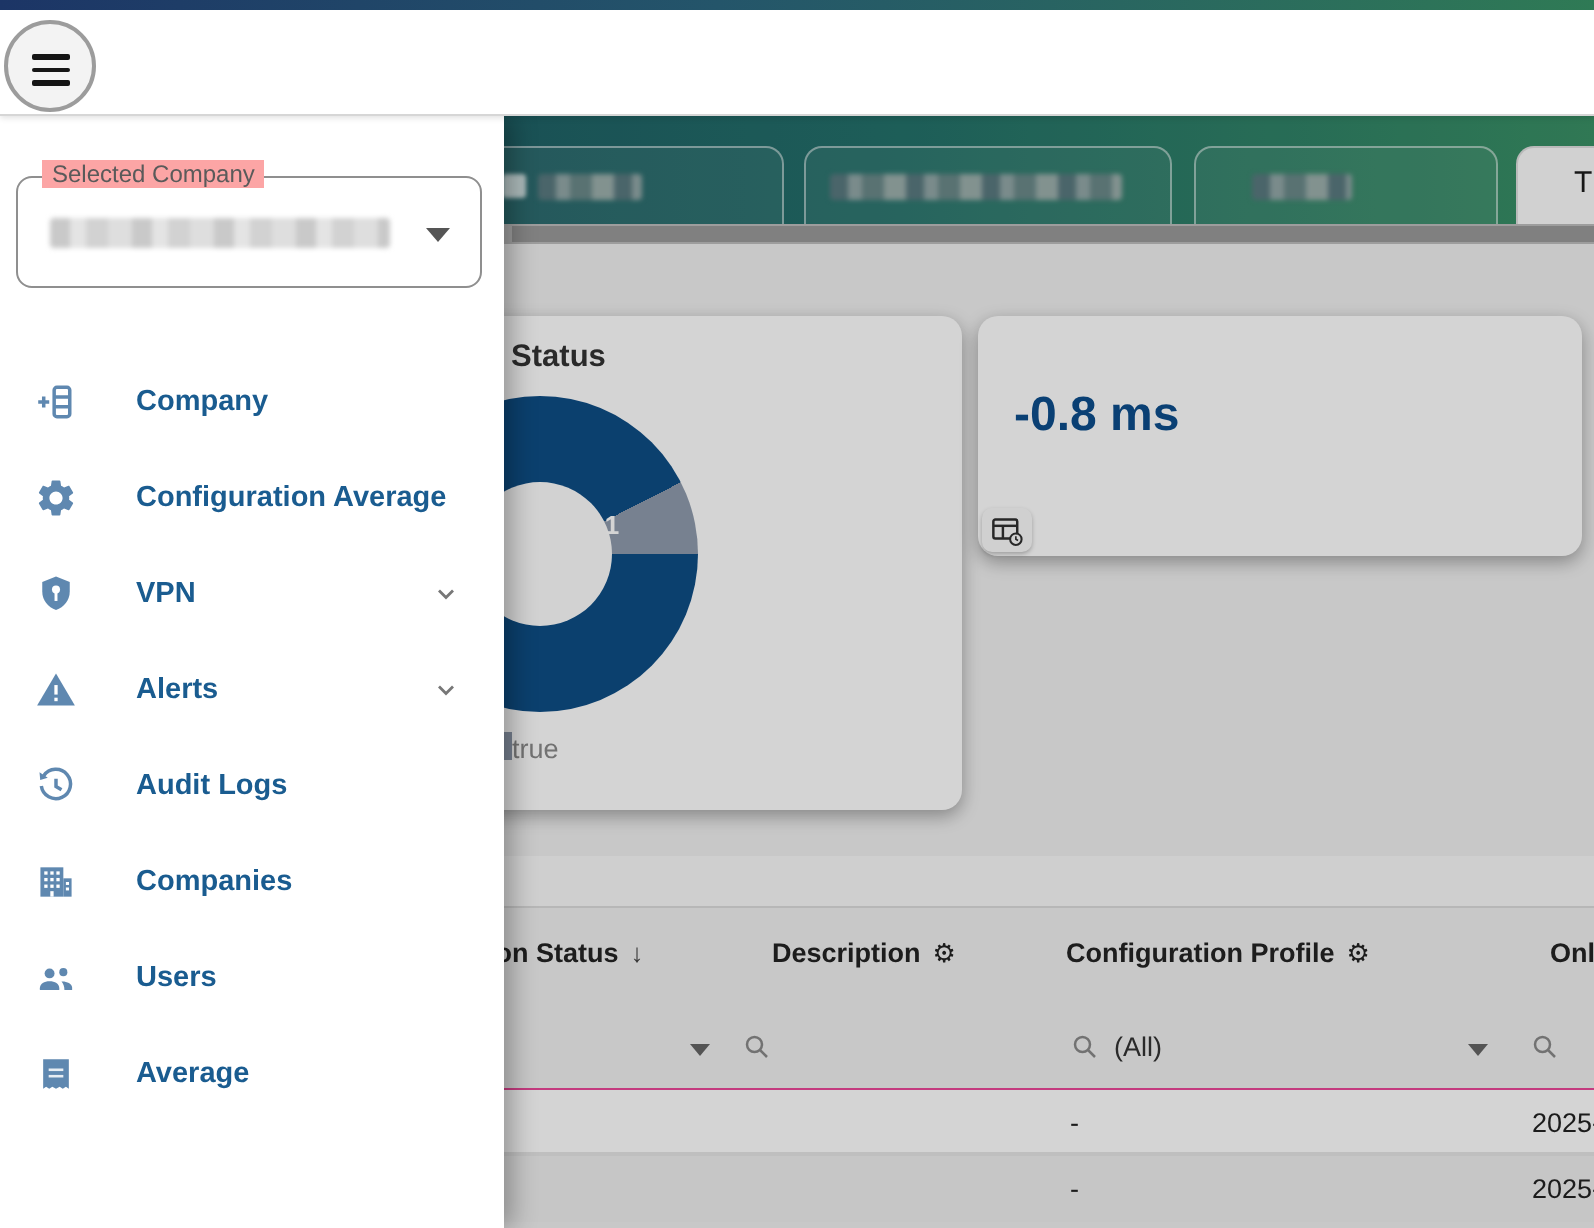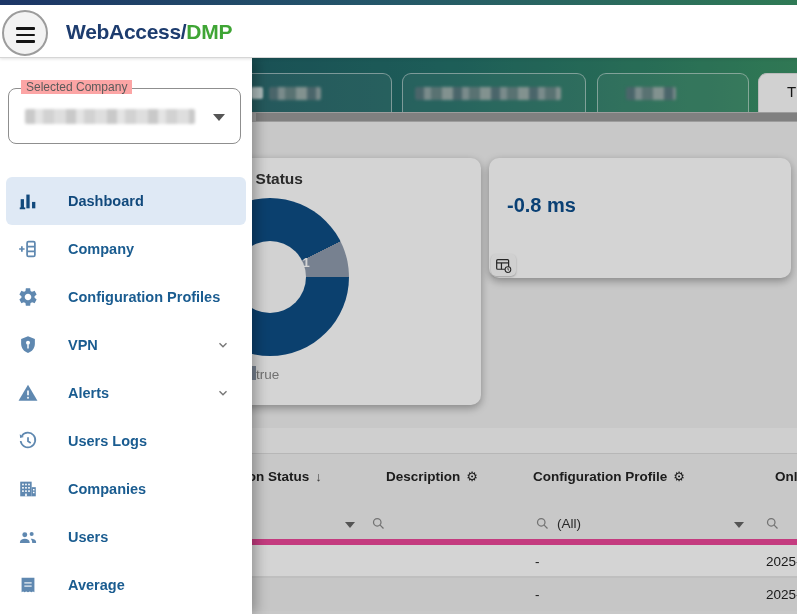--- a/index.html
+++ b/index.html
@@ -43,42 +43,42 @@
     background:#cfe0e0;filter:blur(1px);}
 
   .hscroll{position:absolute;left:0;top:54px;width:797px;height:10px;background:#bdbdbd;}
   .hscroll .thumb{position:absolute;left:256px;right:0;top:1px;bottom:1px;background:#9a9a9a;cursor:pointer;}
 
   
   .card{position:absolute;background:#fff;border-radius:10px;box-shadow:0 3px 9px rgba(0,0,0,0.33);}
   .card-status{left:150px;top:100px;width:331px;height:247px;}
   .card-ping{left:489px;top:100px;width:302px;height:120px;}
   .card-title{position:absolute;left:16px;top:12px;font-size:15.5px;font-weight:700;color:#333;white-space:nowrap;}
-  .ping-value{position:absolute;left:18px;top:36px;font-size:20px;font-weight:700;color:#0d4e8c;}
+  .ping-value{position:absolute;left:18px;top:36px;font-size:24px;font-weight:700;color:#0d4e8c;}
   .ping-table-btn{position:absolute;left:2px;bottom:2px;width:25px;height:22px;border-radius:5px;
     background:#fbfbfb;box-shadow:0 1px 2px rgba(0,0,0,0.25);display:flex;align-items:center;justify-content:center;cursor:pointer;}
 
   .donut{position:absolute;left:41px;top:40px;width:158px;height:158px;border-radius:50%;
     background:conic-gradient(from 63deg,#909cae 0 27deg,#0e4d85 27deg 360deg);}
   .donut .hole{position:absolute;left:43px;top:43px;width:72px;height:72px;border-radius:50%;background:#fdfdfd;}
   .donut .seglabel{position:absolute;left:104px;top:57px;width:22px;text-align:center;
     font-size:13px;font-weight:700;color:#fff;}
   .legend{position:absolute;left:92px;top:206px;width:58px;display:flex;flex-direction:row;align-items:center;cursor:pointer;}
   .legend .sw{width:14px;height:14px;background:#909cae;}
   .legend .lt{margin-top:3px;font-size:13.5px;color:#8a8a8a;}
 
   
   .grid{position:absolute;left:0;top:370px;width:797px;}
   .grid-toolbar{height:26px;background:#f9f9f9;border-bottom:1px solid #dcdcdc;}
   .grid-header{position:relative;height:49px;}
   .gh{position:absolute;top:15px;font-size:13.5px;font-weight:700;color:#232323;white-space:nowrap;cursor:pointer;}
   .gh .sort{font-weight:400;color:#444;margin-left:6px;font-size:13px;}
   .gh .gear{font-weight:400;color:#222;margin-left:6px;font-size:13px;cursor:pointer;}
   .gh-c1{left:190px;} .gh-c2{left:370px;margin-left:16px;} .gh-c3{left:533px;} .gh-c4{left:775px;}
-  .grid-filter{position:relative;height:42px;border-bottom:6px solid #ec4899;text-decoration:underline;}
+  .grid-filter{position:relative;height:42px;border-bottom:1px solid #ec4899;text-decoration:underline;}
   .caret{width:0;height:0;border-left:5px solid transparent;border-right:5px solid transparent;
     border-top:6px solid #666;position:absolute;cursor:pointer;}
   .f-caret1{left:345px;top:19px;} .f-caret3{left:734px;top:19px;}
   .f-search{position:absolute;top:13px;cursor:pointer;}
   .f-s2{left:371px;} .f-s3{left:535px;} .f-s4{left:765px;}
   .f-all{position:absolute;left:557px;top:13px;font-size:13.5px;color:#333;cursor:pointer;}
   .grid-row{position:relative;height:33px;cursor:pointer;}
   .grid-row.r1{background:#ffffff;border-bottom:2px solid #e6e6e6;}
   .grid-row.r2{background:#efefef;}
   .cell{position:absolute;top:0;line-height:33px;font-size:13.5px;color:#222;white-space:nowrap;}
@@ -210,50 +210,39 @@
   <aside class="sidebar">
 
     <div class="company">
       <span class="clabel">Selected Company</span>
       <span class="redact-light"></span>
       <span class="ccaret"></span>
     </div>
 
     <nav class="menu">
 
-      <div class="mitem active">
-        <span class="micon">
-          <svg width="22" height="22" viewBox="0 0 24 24" fill="currentColor">
-            <rect x="4" y="10" width="3.6" height="10"></rect>
-              <rect x="10.2" y="5" width="3.6" height="15"></rect>
-            <rect x="16.4" y="13" width="3.6" height="7"></rect>
-              <rect x="3" y="19" width="6" height="2"></rect>
-          </svg>
-        </span>
-        <span class="mlabel">Dashboard</span>
-      </div>
 
       <div class="mitem">
         <span class="micon">
           <svg width="22" height="22" viewBox="0 0 24 24" fill="none" stroke="currentColor" stroke-width="1.9">
             <rect x="11" y="4" width="8.5" height="16" rx="1.5"></rect>
             <path d="M11 9.3h8.5M11 14.6h8.5"></path>
             <path d="M5.3 9v6M2.3 12h6"></path>
           </svg>
         </span>
         <span class="mlabel">Company</span>
       </div>
 
       <div class="mitem">
         <span class="micon">
           <svg width="22" height="22" viewBox="0 0 24 24" fill="currentColor">
             <path d="M19.14 12.94c.04-.3.06-.61.06-.94 0-.32-.02-.64-.07-.94l2.03-1.58c.18-.14.23-.41.12-.61l-1.92-3.32c-.12-.22-.37-.29-.59-.22l-2.39.96c-.5-.38-1.03-.7-1.62-.94l-.36-2.54c-.04-.24-.24-.41-.48-.41h-3.84c-.24 0-.43.17-.47.41l-.36 2.54c-.59.24-1.13.57-1.62.94l-2.39-.96c-.22-.08-.47 0-.59.22L2.74 8.87c-.12.21-.08.47.12.61l2.03 1.58c-.05.3-.09.63-.09.94s.02.64.07.94l-2.03 1.58c-.18.14-.23.41-.12.61l1.92 3.32c.12.22.37.29.59.22l2.39-.96c.5.38 1.03.7 1.62.94l.36 2.54c.05.24.24.41.48.41h3.84c.24 0 .44-.17.47-.41l.36-2.54c.59-.24 1.13-.56 1.62-.94l2.39.96c.22.08.47 0 .59-.22l1.92-3.32c.12-.22.07-.47-.12-.61l-2.01-1.58zM12 15.6c-1.98 0-3.6-1.62-3.6-3.6s1.62-3.6 3.6-3.6 3.6 1.62 3.6 3.6-1.62 3.6-3.6 3.6z"></path>
           </svg>
         </span>
-        <span class="mlabel">Configuration Profiles</span>
+        <span class="mlabel">Configuration Average</span>
       </div>
 
       <div class="mitem">
         <span class="micon">
           <svg width="22" height="22" viewBox="0 0 24 24">
             <path d="M12 2.5l7.5 3v5.2c0 4.8-3.2 8.7-7.5 10-4.3-1.3-7.5-5.2-7.5-10V5.5z" fill="currentColor"></path>
             <circle cx="12" cy="9.6" r="2.2" fill="#fff"></circle>
               <rect x="11.2" y="11.2" width="1.6" height="4.6" fill="#fff"></rect>
           </svg>
         </span>
@@ -282,21 +271,21 @@
       </div>
 
       <div class="mitem">
         <span class="micon">
           <svg width="22" height="22" viewBox="0 0 24 24" fill="none" stroke="currentColor" stroke-width="1.9">
             <path d="M5.3 6.4A8 8 0 1 1 4 12"></path>
             <path d="M3 4.5l.4 4.2 4.1-1.2" fill="currentColor" stroke="none"></path>
             <path d="M12 8v4.3l3 1.8"></path>
           </svg>
         </span>
-        <span class="mlabel">Users Logs</span>
+        <span class="mlabel">Audit Logs</span>
       </div>
 
       <div class="mitem">
         <span class="micon">
           <svg width="22" height="22" viewBox="0 0 24 24">
             <rect x="3.5" y="4" width="12.5" height="16" fill="currentColor"></rect>
             <rect x="16" y="10" width="4.5" height="10" fill="currentColor"></rect>
             <g fill="#fff">
               <rect x="5.6" y="6.2" width="1.8" height="1.8"></rect>
                 <rect x="8.9" y="6.2" width="1.8" height="1.8"></rect>
@@ -344,18 +333,15 @@
 
   <header class="header">
     <div class="topstrip"></div>
     <div class="hamburger">
       <span class="bars">
           <i></i>
           <i></i>
           <i></i>
         </span>
     </div>
-    <div class="logo">
-      <span class="lp">WebAccess/</span><span class="la">DMP</span>
-    </div>
   </header>
 
 </div>
 
 </body></html>

